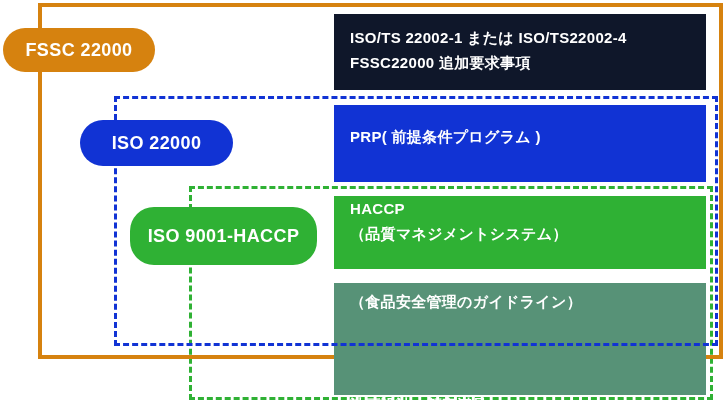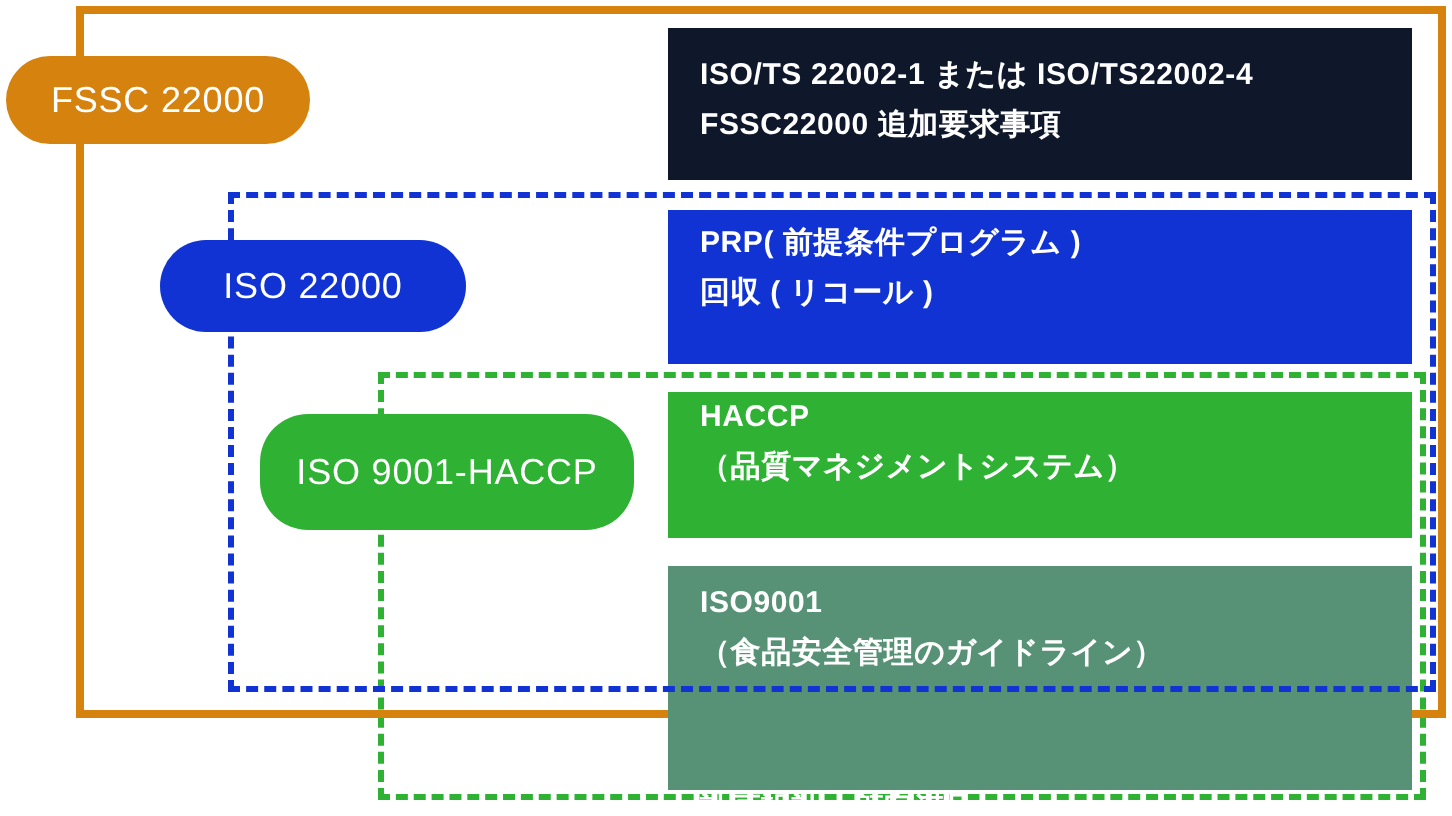--- a/index.html
+++ b/index.html
@@ -20,28 +20,28 @@
     position:absolute;left:114px;top:96px;width:604px;height:250px;
     border:3px dashed #1133d4;box-sizing:border-box;z-index:4;
   }
   
   .fillbox{
     position:absolute;left:334px;width:372px;box-sizing:border-box;z-index:3;
     color:#ffffff;font-size:15px;line-height:25px;font-weight:bold;
     letter-spacing:.3px;padding-left:16px;
   }
   .box-fssc{top:14px;height:76px;background:#0f172a;padding-top:11px;}
-  .box-iso22000{top:105px;height:77px;background:#1133d4;padding-top:4px;}
+  .box-iso22000{top:105px;height:77px;background:#1133d4;padding-top:19px;}
   .box-haccp{top:196px;height:73px;background:#2fb134;}
   .box-iso9001{top:283px;height:112px;background:#579277;padding-top:6px;}
   .bottom-line{position:absolute;left:16px;top:73px;white-space:nowrap;margin-top:36px;}
   
   .pill{
     position:absolute;z-index:5;display:flex;align-items:center;justify-content:center;
-    color:#ffffff;font-weight:normal;font-size:18px;letter-spacing:.4px;
+    color:#ffffff;font-weight:bold;font-size:18px;letter-spacing:.4px;
     border-radius:24px;white-space:nowrap;
   }
   .pill-fssc{left:3px;top:28px;width:152px;height:44px;background:#d6820f;}
   .pill-iso22000{left:80px;top:120px;width:153px;height:46px;background:#1133d4;align-items:center;}
   .pill-haccp{left:130px;top:207px;width:187px;height:58px;background:#2fb134;}
 </style>
 </head>
 <body>
 
 <div class="canvas">
@@ -49,30 +49,28 @@
   <div class="green-dash"></div>
   <div class="orange-frame"></div>
 
   <div class="fillbox box-fssc">
     <div>ISO/TS 22002-1 または ISO/TS22002-4</div>
     <div>FSSC22000 追加要求事項</div>
   </div>
 
   <div class="fillbox box-iso22000">
     <div>PRP( 前提条件プログラム )</div>
-    <div>回収 ( リコール )</div>
   </div>
 
   <div class="fillbox box-haccp">
     <div>HACCP</div>
     <div>（品質マネジメントシステム）</div>
   </div>
 
   <div class="fillbox box-iso9001">
-    <div>ISO9001</div>
     <div>（食品安全管理のガイドライン）</div>
     <div class="bottom-line">計画設計・顧客満足</div>
   </div>
 
   <div class="blue-dash"></div>
 
   <div class="pill pill-fssc">
     <span>FSSC 22000</span>
   </div>
   <div class="pill pill-iso22000">

